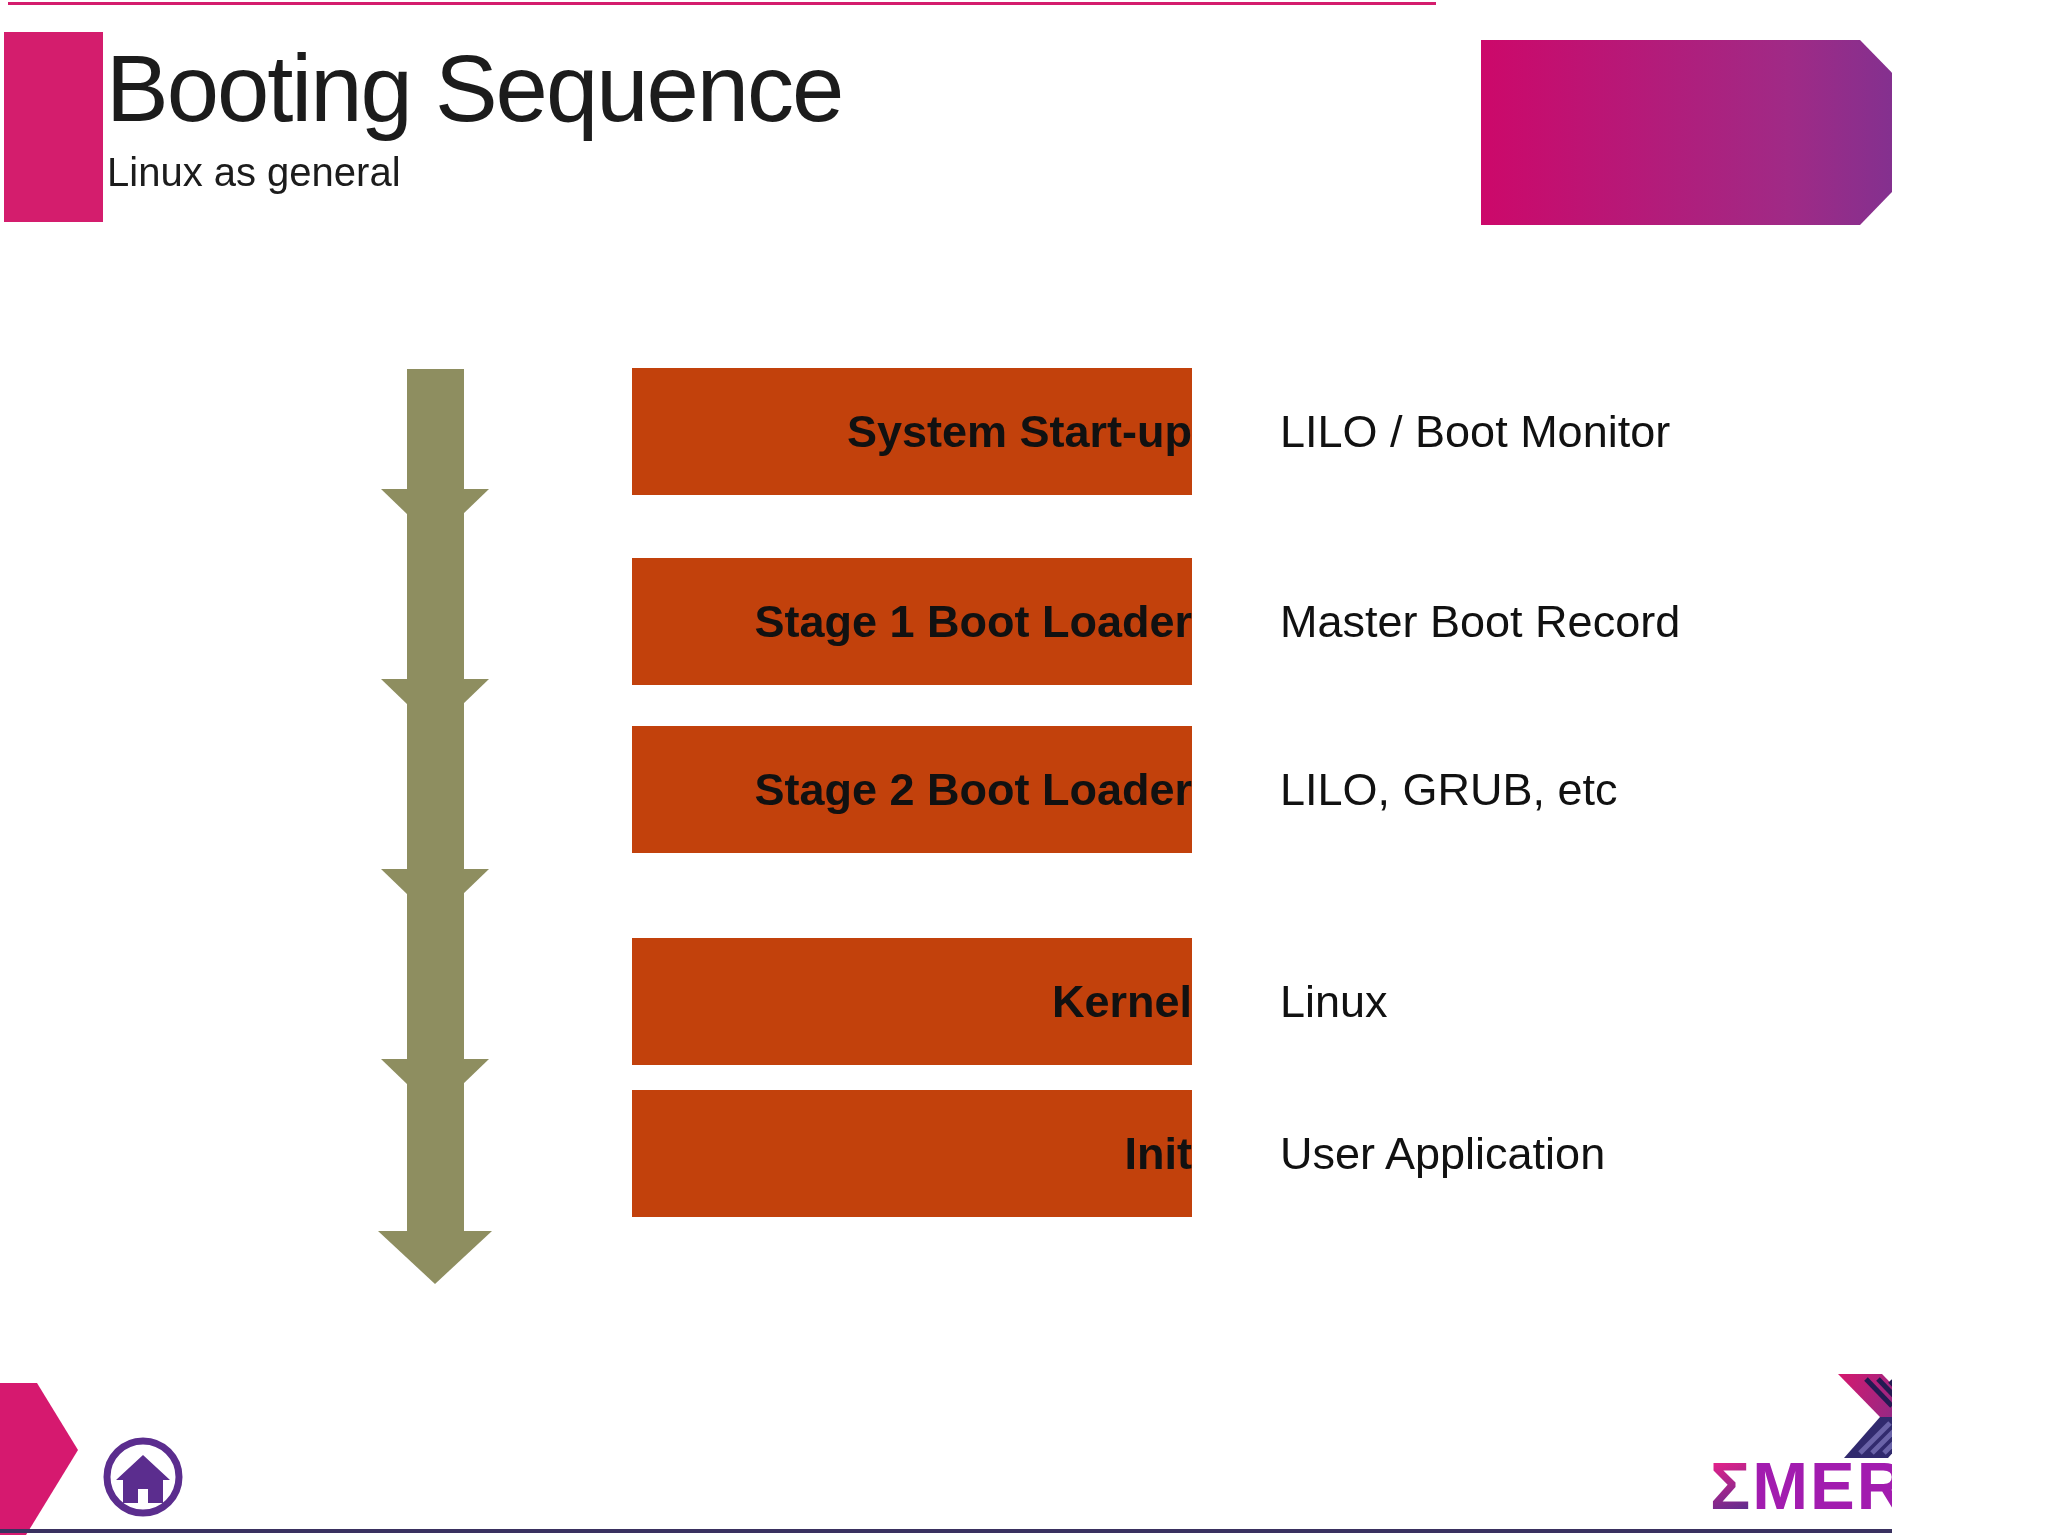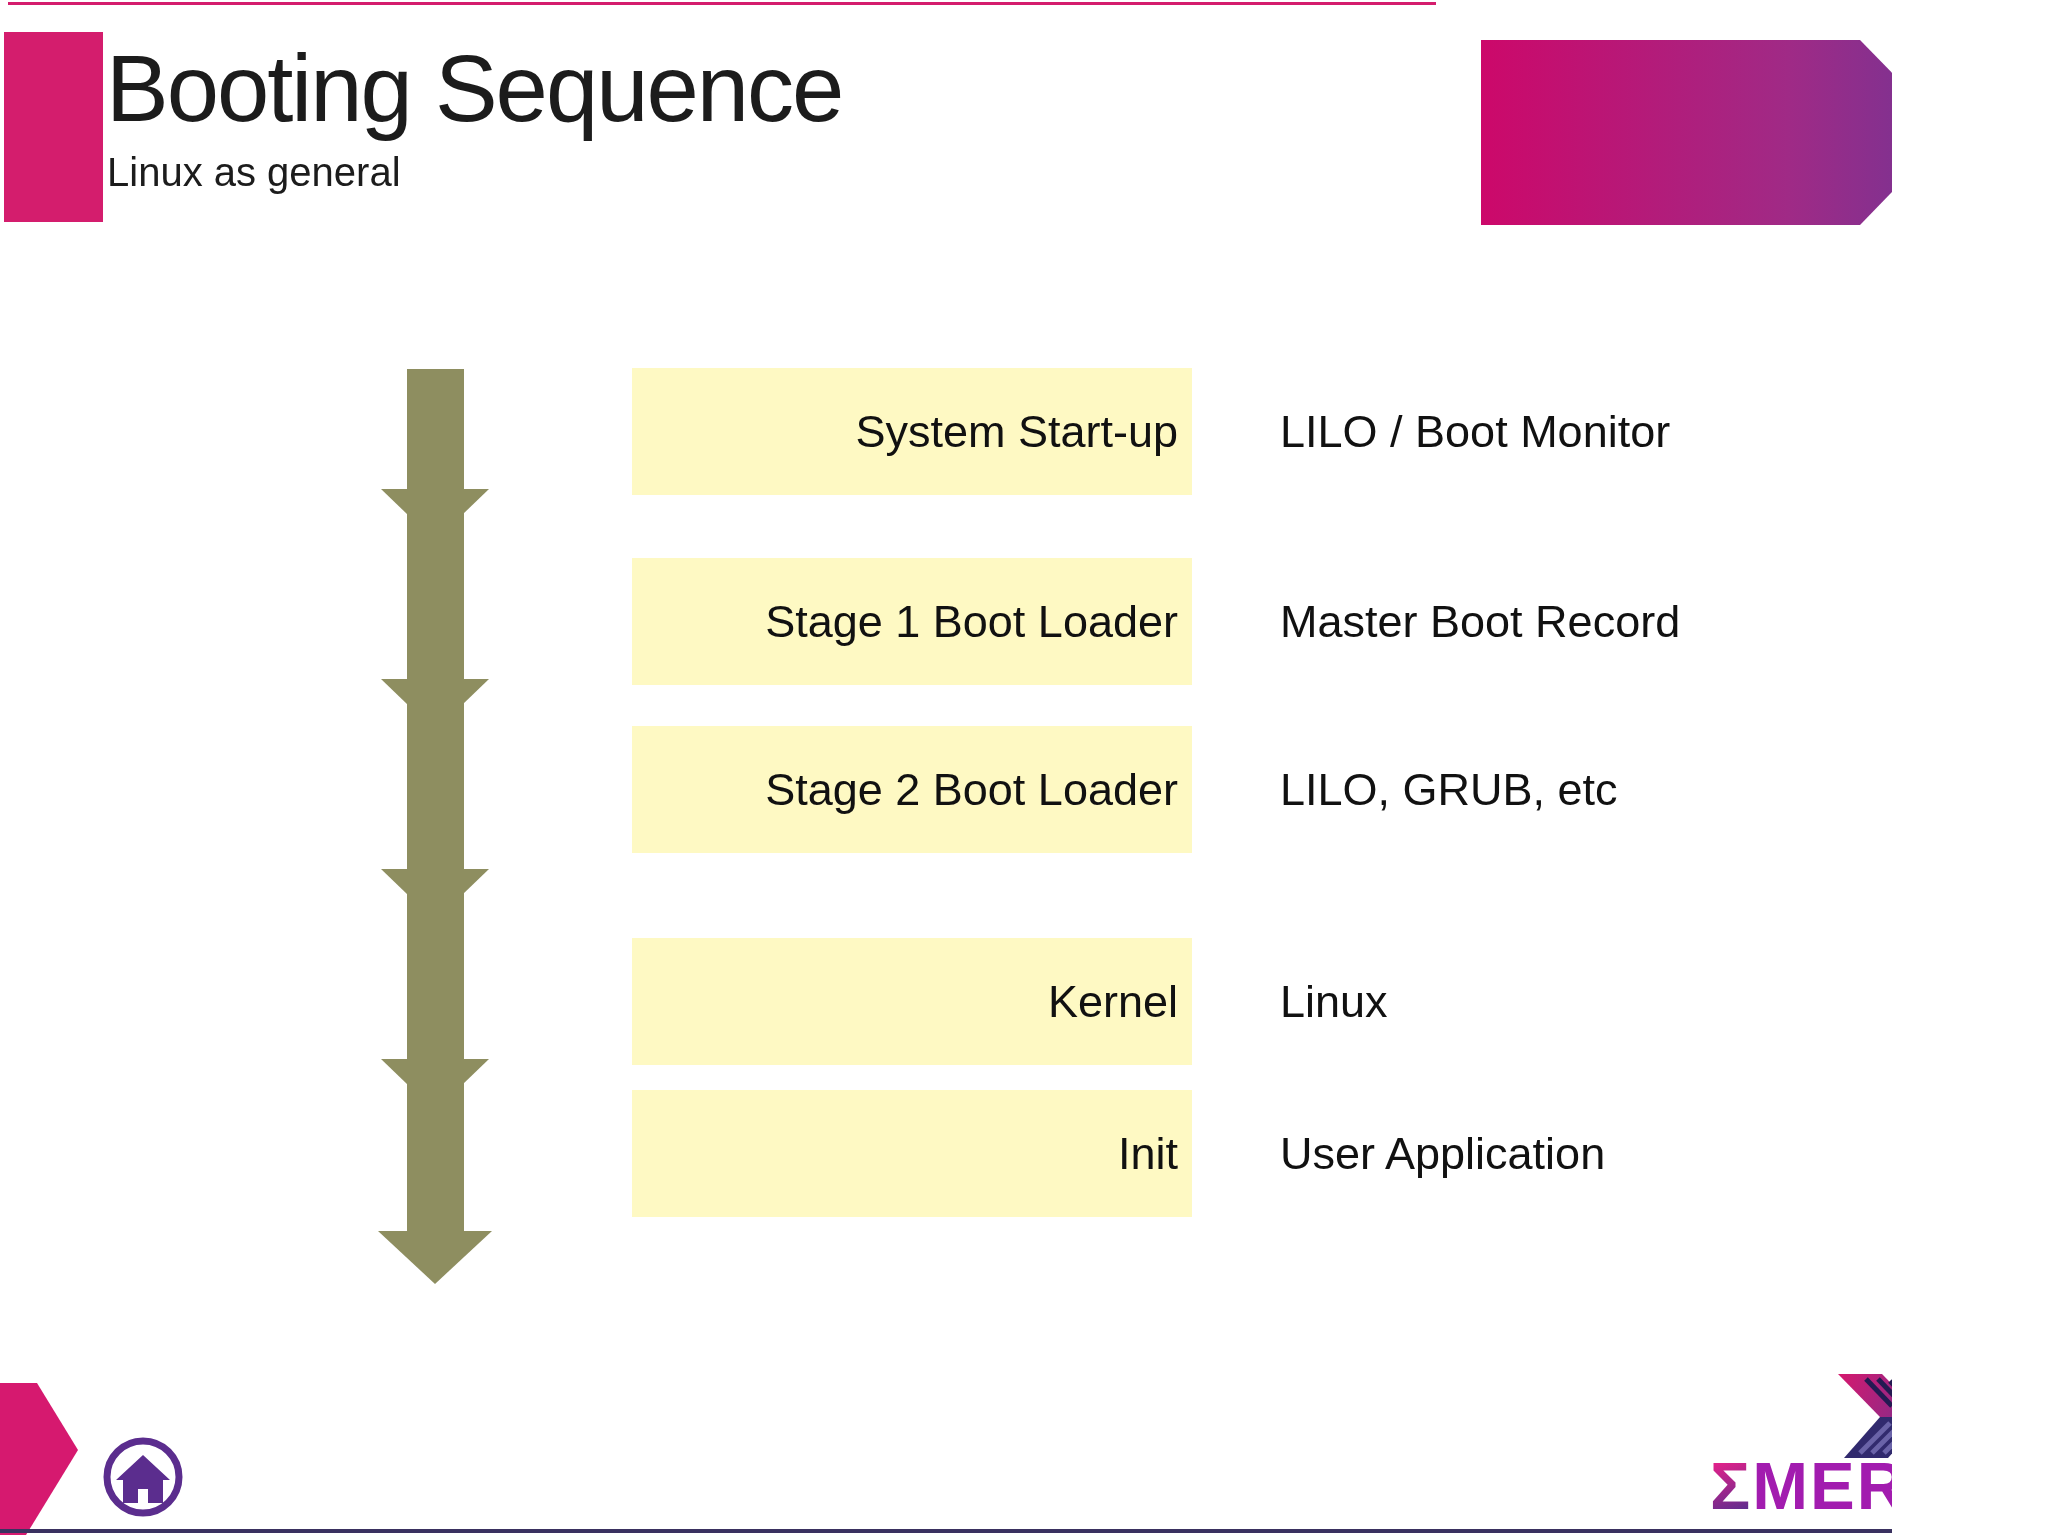--- a/index.html
+++ b/index.html
@@ -14,23 +14,23 @@
     letter-spacing:-2px;color:#1c1c1c;white-space:nowrap;
   }
   .slide-subtitle{
     position:absolute;left:107px;top:152px;font-size:40px;line-height:1.0;
     color:#1c1c1c;white-space:nowrap;
   }
   .header-arrow{position:absolute;left:1470px;top:30px;width:578px;height:205px;}
   .flow-arrow{position:absolute;left:370px;top:360px;width:130px;height:930px;}
   .flow-row{position:absolute;left:632px;height:127px;display:flex;align-items:center;}
   .flow-box{
-    width:560px;height:127px;background:#fef9c3;display:flex;align-items:center;
-    justify-content:flex-end;box-sizing:border-box;padding-right:14px;
-    font-size:45px;color:#111111;white-space:nowrap;
+    width:560px;height:127px;background:#c2410c;display:flex;align-items:center;
+    justify-content:flex-end;box-sizing:border-box;
+    font-size:45px;color:#111111;white-space:nowrap;font-weight:bold;
   }
   .flow-label{
     margin-left:88px;font-size:45px;color:#111111;white-space:nowrap;
   }
   .row-0{top:368px;} .row-1{top:558px;} .row-2{top:726px;} .row-3{top:938px;} .row-4{top:1090px;}
   .corner-chevron{position:absolute;left:0;top:1370px;width:85px;height:165px;}
   .home-button{position:absolute;left:100px;top:1434px;width:86px;height:86px;cursor:pointer;}
   .bottom-line{position:absolute;left:0;top:1529px;width:2048px;height:4px;background:#3a3160;}
   .logo{position:absolute;left:1710px;top:1452px;white-space:nowrap;
         font-size:67px;font-weight:bold;letter-spacing:2px;line-height:1.0;}

